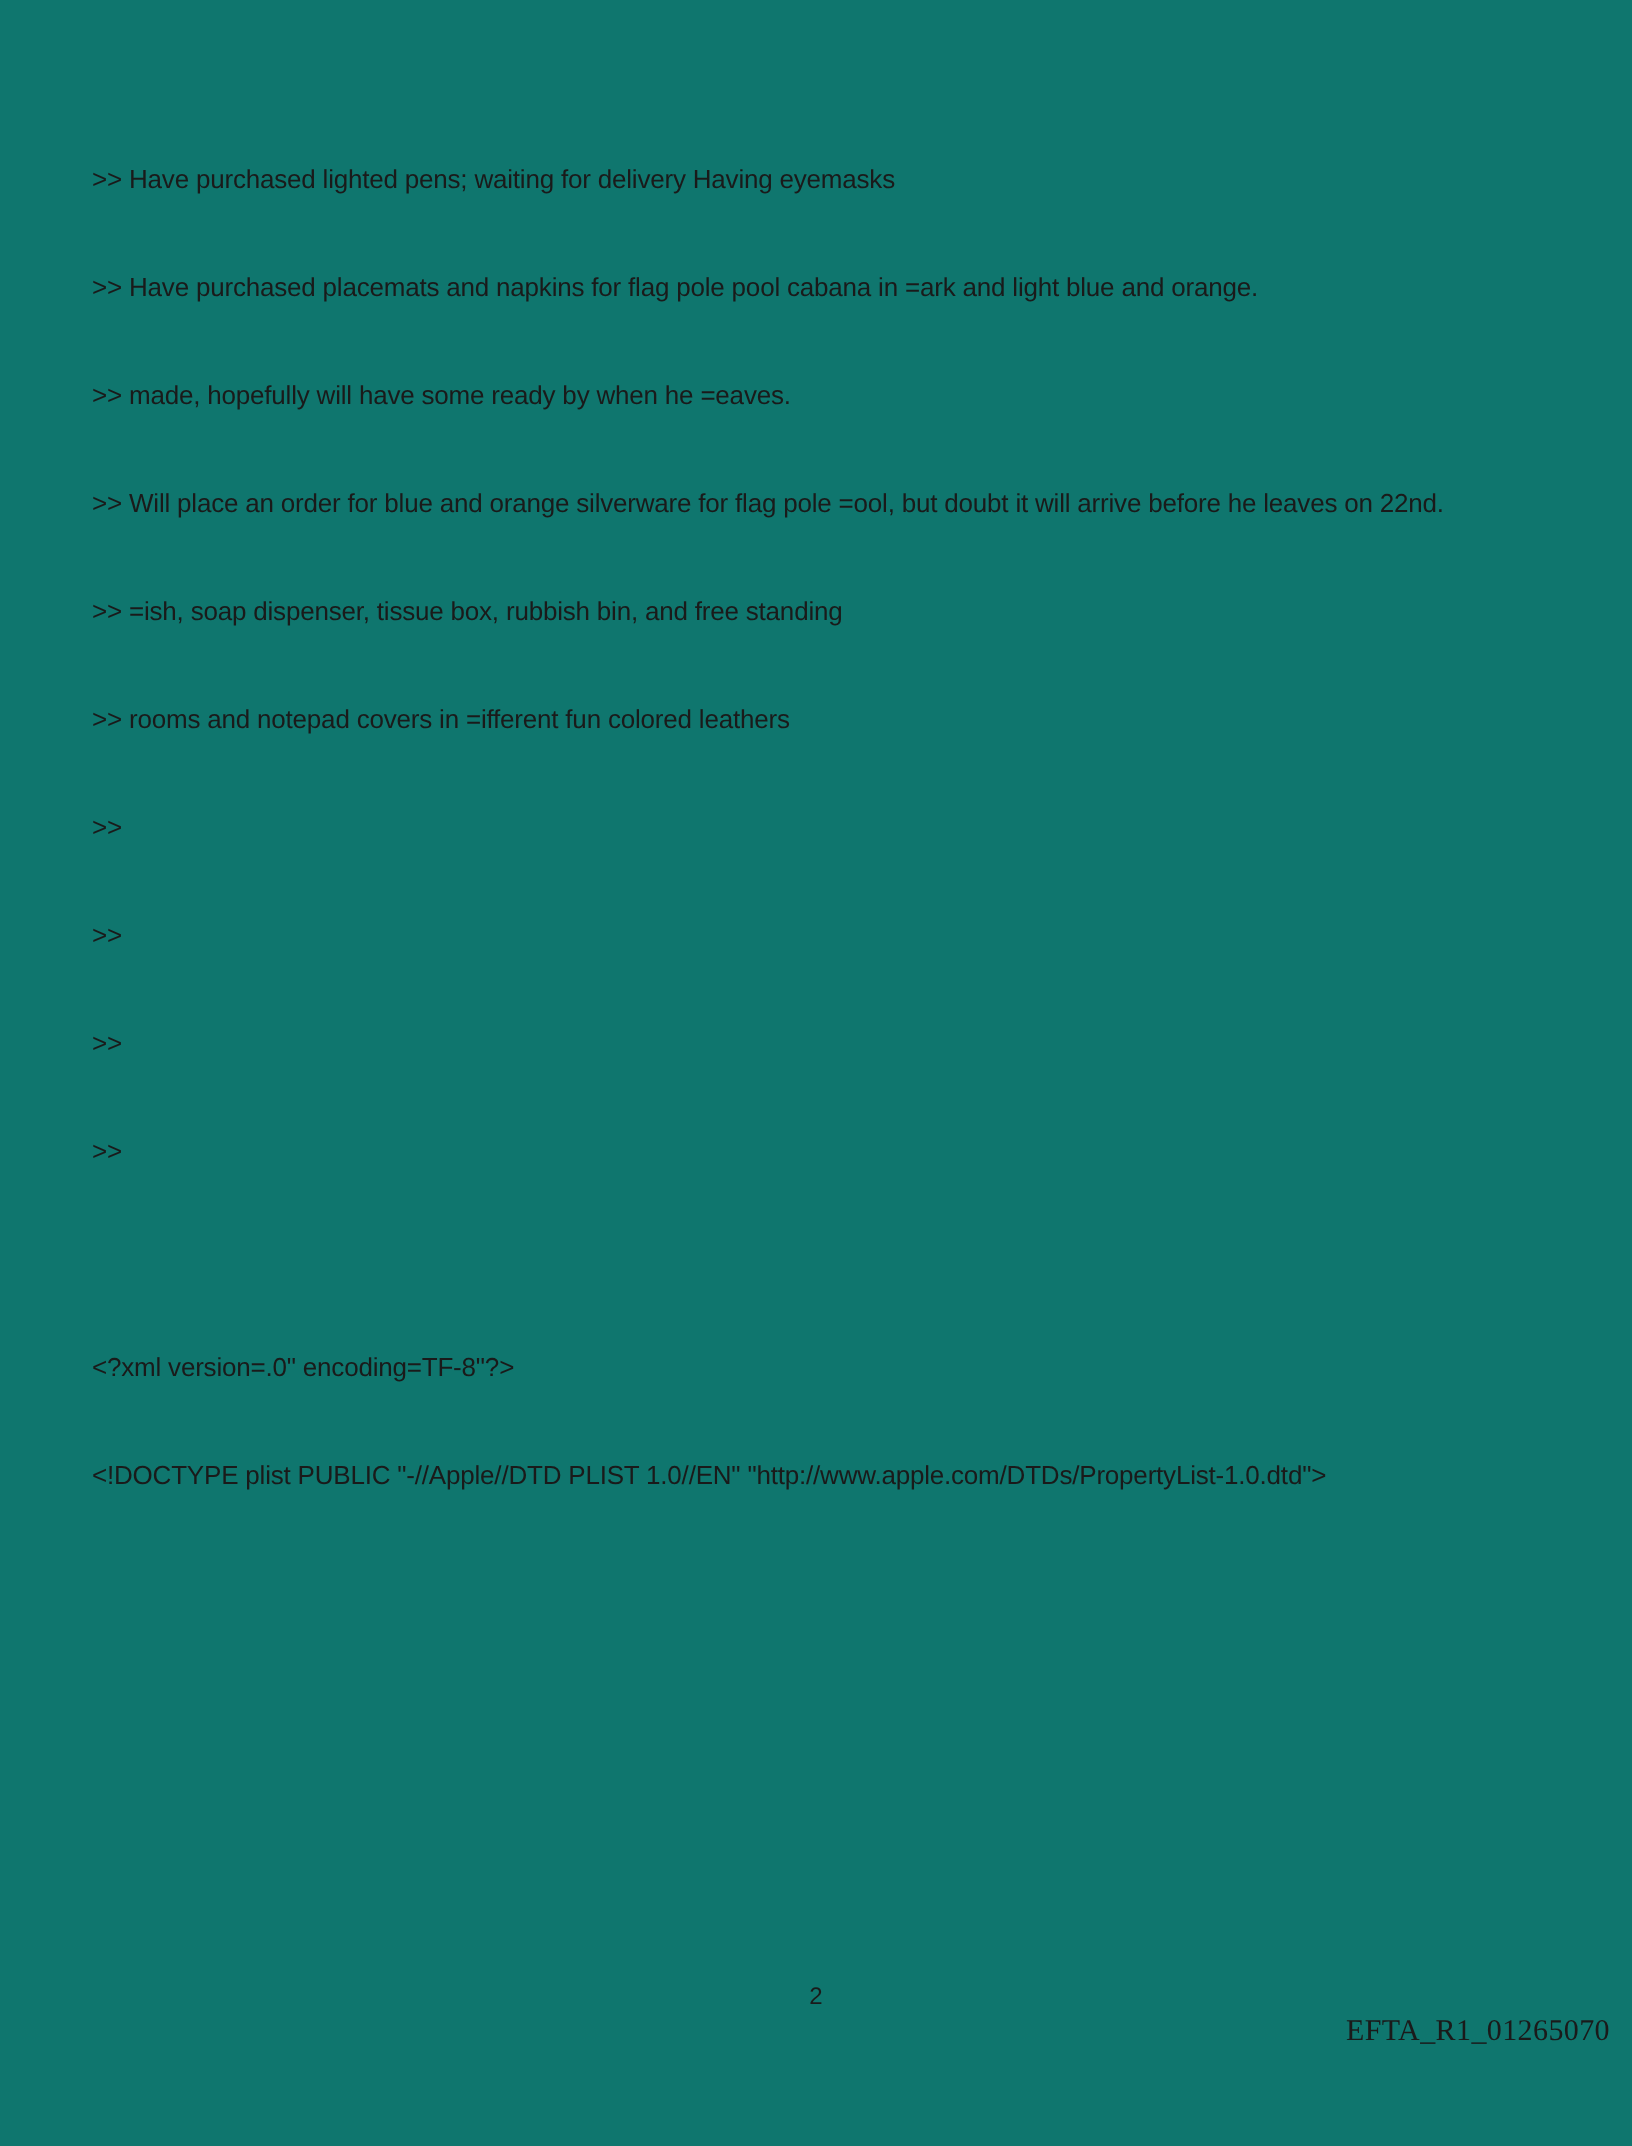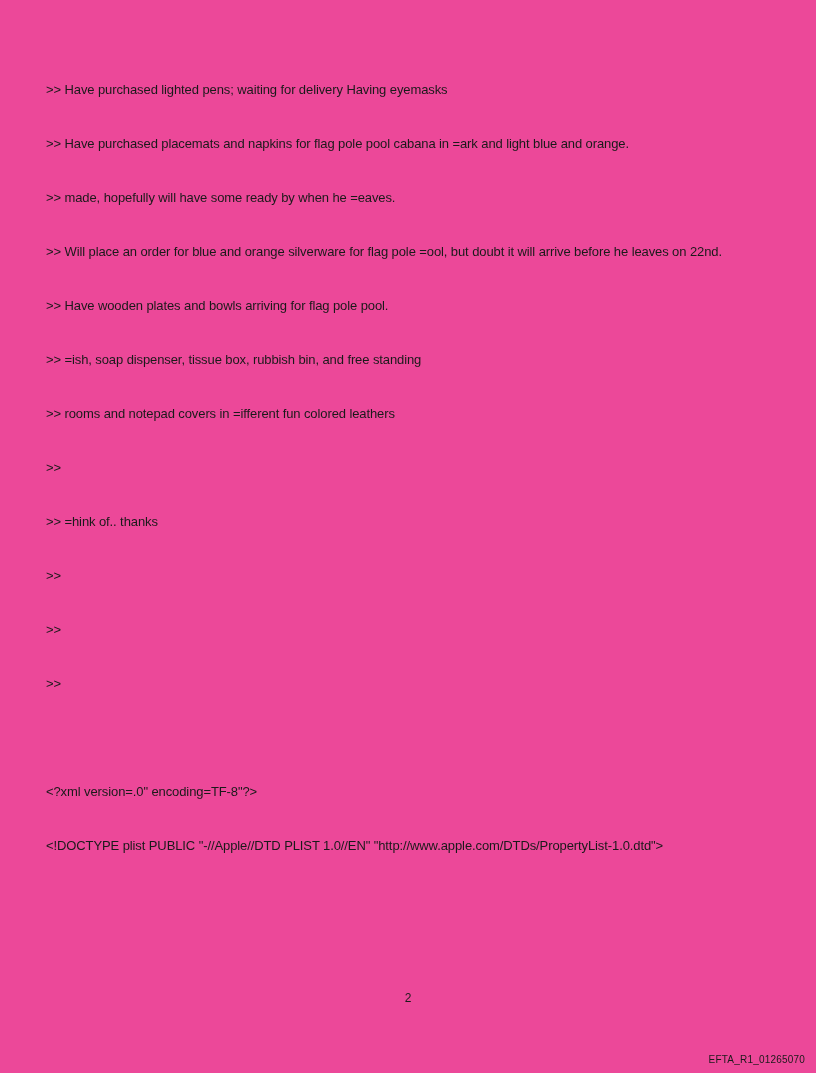--- a/index.html
+++ b/index.html
@@ -4,21 +4,21 @@
 <style>
   html, body {
     margin: 0;
     padding: 0;
     background: #ffffff;
   }
   .page {
     position: relative;
     width: 816px;
     height: 1073px;
-    background: #ec4899;
+    background: #0f766e;
     overflow: hidden;
     font-family: "Liberation Sans", sans-serif;
     color: #1a1a1a;
   }
   .content {
     position: absolute;
     left: 46px;
     top: 45px;
     right: 10px;
     font-size: 13px;
@@ -38,40 +38,39 @@
     left: 0;
     right: 0;
     top: 990px;
     text-align: center;
     font-size: 12px;
     line-height: 16px;
   }
   .bates-number {
     position: absolute;
     right: 11px;
-    top: 1052px;
-    font-size: 10px;
+    top: 1008px;
+    font-size: 15px;
     line-height: 16px;
     letter-spacing: 0.2px;
+    font-family: Liberation Serif, serif;
   }
 </style>
 </head>
 <body>
 
 <div class="page">
   <div class="content">
     <div class="line">&gt;&gt; Have purchased lighted pens; waiting for delivery Having eyemasks</div>
     <div class="line">&gt;&gt; Have purchased placemats and napkins for flag pole pool cabana in =ark and light blue and orange.</div>
     <div class="line">&gt;&gt; made, hopefully will have some ready by when he =eaves.</div>
     <div class="line">&gt;&gt; Will place an order for blue and orange silverware for flag pole =ool, but doubt it will arrive before he leaves on 22nd.</div>
-    <div class="line">&gt;&gt; Have wooden plates and bowls arriving for flag pole pool.</div>
     <div class="line">&gt;&gt; =ish, soap dispenser, tissue box, rubbish bin, and free standing</div>
     <div class="line">&gt;&gt; rooms and notepad covers in =ifferent fun colored leathers</div>
     <div class="line">&gt;&gt;</div>
-    <div class="line">&gt;&gt; =hink of.. thanks</div>
     <div class="line">&gt;&gt;</div>
     <div class="line">&gt;&gt;</div>
     <div class="line">&gt;&gt;</div>
     <div class="line blank"></div>
     <div class="line">&lt;?xml version=.0" encoding=TF-8"?&gt;</div>
     <div class="line">&lt;!DOCTYPE plist PUBLIC "-//Apple//DTD PLIST 1.0//EN" "http://www.apple.com/DTDs/PropertyList-1.0.dtd"&gt;</div>
     
     
     
     

